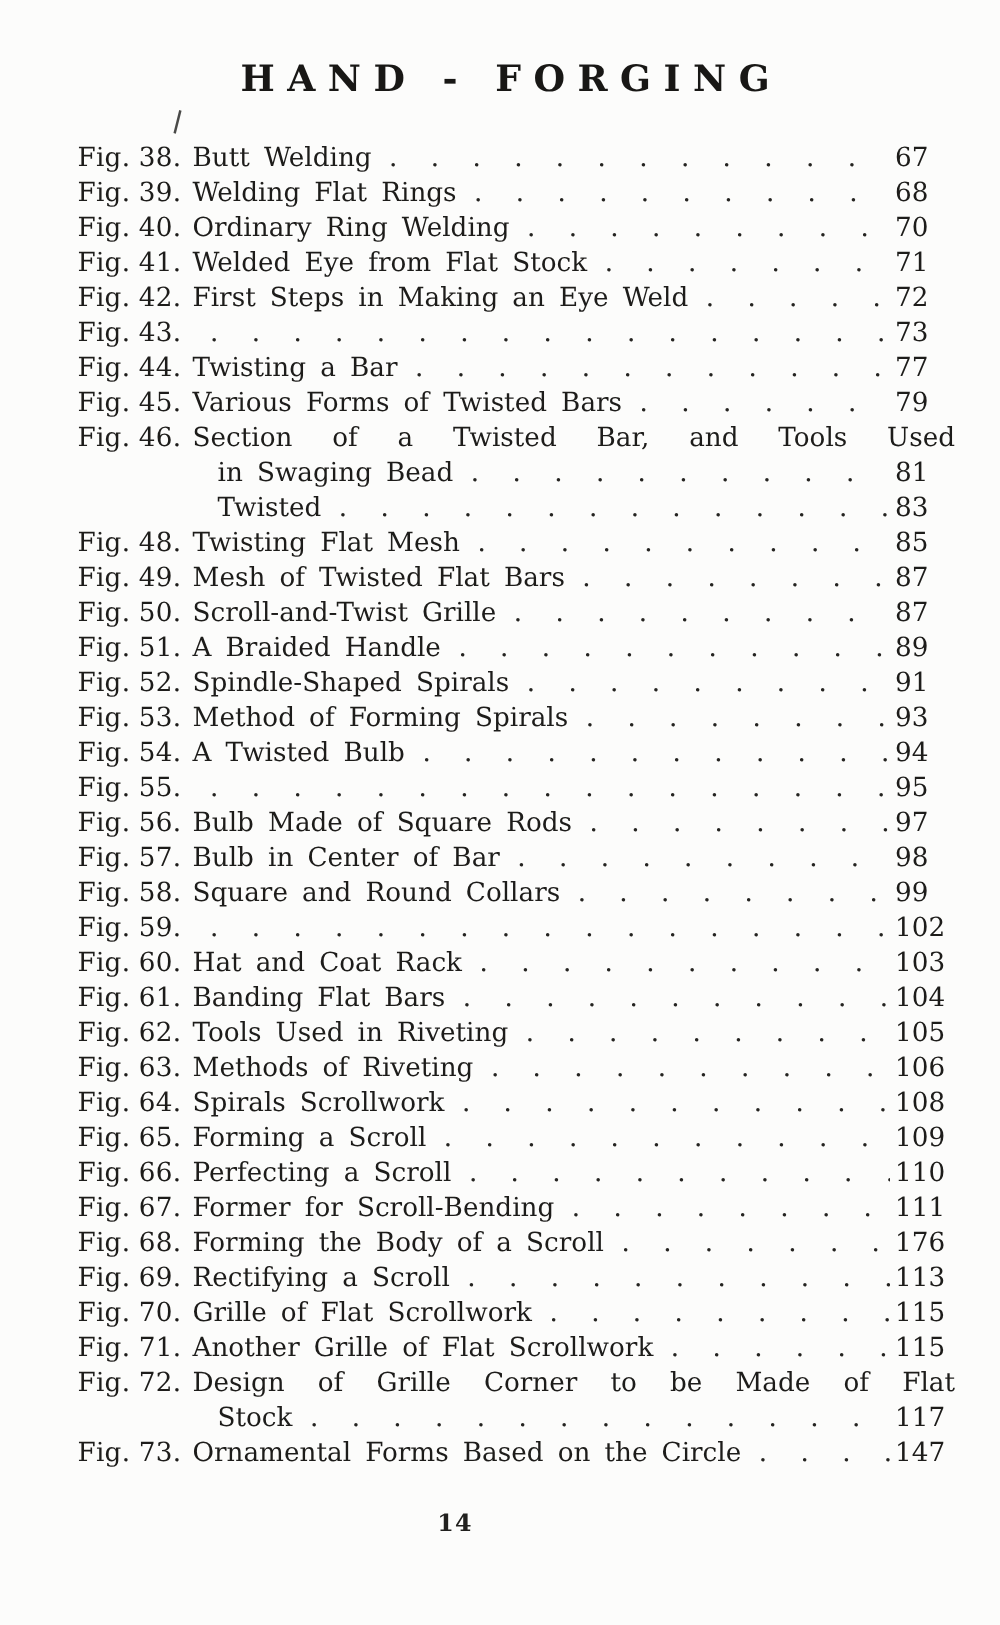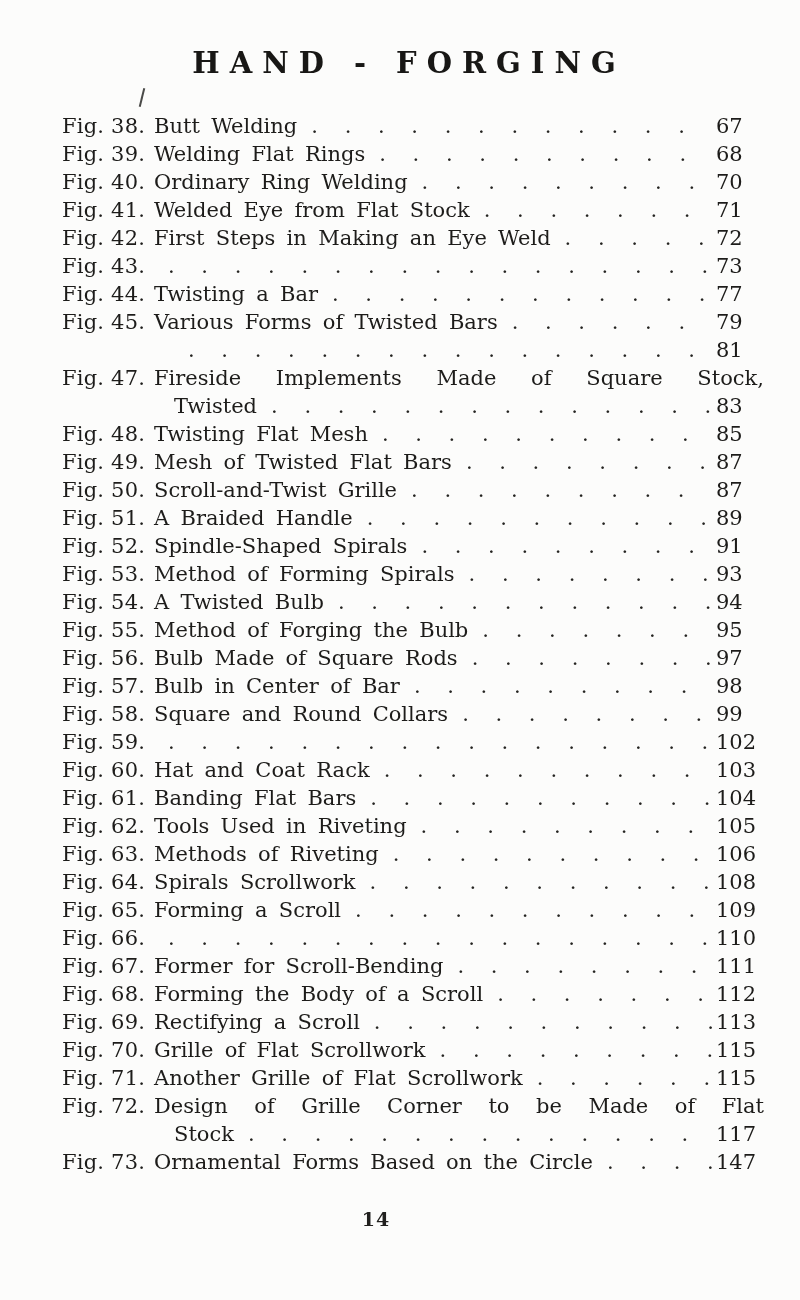--- a/index.html
+++ b/index.html
@@ -81,21 +81,21 @@
     color: #242320;
   }
   .pageno {
     width: 48px;
     flex-shrink: 0;
     text-align: left;
   }
   .folio {
     position: absolute;
     top: 1208px;
-    left: 16px;
+    left: 4px;
     width: 720px;
     text-align: center;
     font-size: 19px;
     font-weight: bold;
     letter-spacing: 1px;
     color: #21201e;
   }
 </style>
 </head>
 <body>
@@ -145,27 +145,28 @@
         <span class="dots">. . . . . . . . . . . . . . . . . . . . . . . . . . . . . . . . . . . . . . . .</span>
         <span class="pageno">77</span>
       </div>
       <div class="row">
         <span class="fig">Fig. 45.</span>
         <span class="title">Various Forms of Twisted Bars</span>
         <span class="dots">. . . . . . . . . . . . . . . . . . . . . . . . . . . . . . . . . . . . . . . .</span>
         <span class="pageno">79</span>
       </div>
       <div class="row">
+        <span class="fig">Fig. 46.</span>
+        <span class="title tj">Section of a Twisted Bar, and Tools Used</span>
+      </div>
+      <div class="row">
         <span class="ind"></span>
+        <span class="title">in Swaging Bead</span>
         <span class="dots">. . . . . . . . . . . . . . . . . . . . . . . . . . . . . . . . . . . . . . . .</span>
         <span class="pageno">81</span>
-      </div>
-      <div class="row">
-        <span class="fig">Fig. 47.</span>
-        <span class="title tj">Fireside Implements Made of Square Stock,</span>
       </div>
       <div class="row">
         <span class="ind"></span>
         <span class="title">Twisted</span>
         <span class="dots">. . . . . . . . . . . . . . . . . . . . . . . . . . . . . . . . . . . . . . . .</span>
         <span class="pageno">83</span>
       </div>
       <div class="row">
         <span class="fig">Fig. 48.</span>
         <span class="title">Twisting Flat Mesh</span>
@@ -203,21 +204,20 @@
         <span class="pageno">93</span>
       </div>
       <div class="row">
         <span class="fig">Fig. 54.</span>
         <span class="title">A Twisted Bulb</span>
         <span class="dots">. . . . . . . . . . . . . . . . . . . . . . . . . . . . . . . . . . . . . . . .</span>
         <span class="pageno">94</span>
       </div>
       <div class="row">
         <span class="fig">Fig. 55.</span>
-        <span class="title">Method of Forging the Bulb</span>
         <span class="dots">. . . . . . . . . . . . . . . . . . . . . . . . . . . . . . . . . . . . . . . .</span>
         <span class="pageno">95</span>
       </div>
       <div class="row">
         <span class="fig">Fig. 56.</span>
         <span class="title">Bulb Made of Square Rods</span>
         <span class="dots">. . . . . . . . . . . . . . . . . . . . . . . . . . . . . . . . . . . . . . . .</span>
         <span class="pageno">97</span>
       </div>
       <div class="row">
@@ -268,34 +268,35 @@
         <span class="pageno">108</span>
       </div>
       <div class="row">
         <span class="fig">Fig. 65.</span>
         <span class="title">Forming a Scroll</span>
         <span class="dots">. . . . . . . . . . . . . . . . . . . . . . . . . . . . . . . . . . . . . . . .</span>
         <span class="pageno">109</span>
       </div>
       <div class="row">
         <span class="fig">Fig. 66.</span>
+        <span class="title">Perfecting a Scroll</span>
         <span class="dots">. . . . . . . . . . . . . . . . . . . . . . . . . . . . . . . . . . . . . . . .</span>
         <span class="pageno">110</span>
       </div>
       <div class="row">
         <span class="fig">Fig. 67.</span>
         <span class="title">Former for Scroll-Bending</span>
         <span class="dots">. . . . . . . . . . . . . . . . . . . . . . . . . . . . . . . . . . . . . . . .</span>
         <span class="pageno">111</span>
       </div>
       <div class="row">
         <span class="fig">Fig. 68.</span>
         <span class="title">Forming the Body of a Scroll</span>
         <span class="dots">. . . . . . . . . . . . . . . . . . . . . . . . . . . . . . . . . . . . . . . .</span>
-        <span class="pageno">112</span>
+        <span class="pageno">176</span>
       </div>
       <div class="row">
         <span class="fig">Fig. 69.</span>
         <span class="title">Rectifying a Scroll</span>
         <span class="dots">. . . . . . . . . . . . . . . . . . . . . . . . . . . . . . . . . . . . . . . .</span>
         <span class="pageno">113</span>
       </div>
       <div class="row">
         <span class="fig">Fig. 70.</span>
         <span class="title">Grille of Flat Scrollwork</span>

